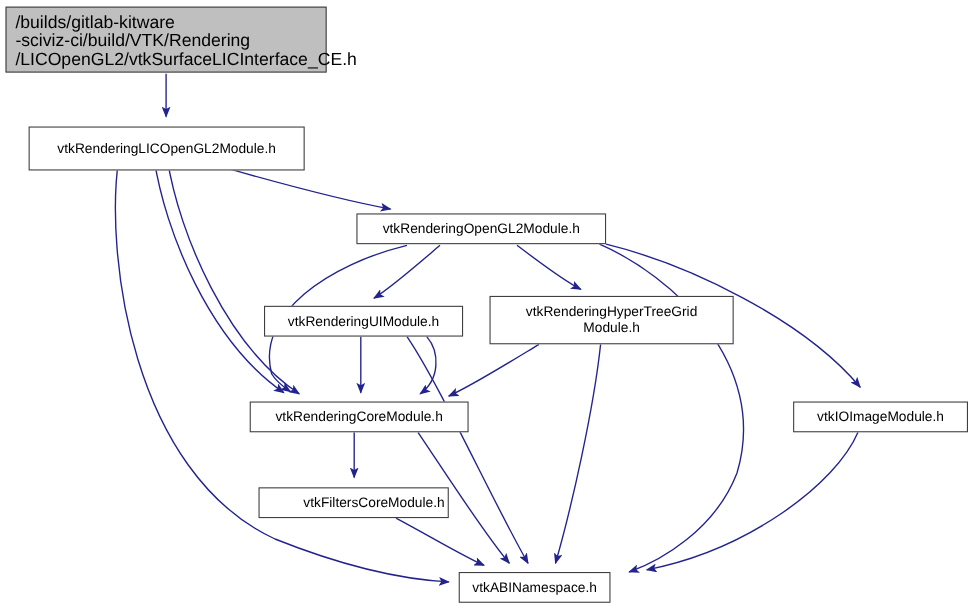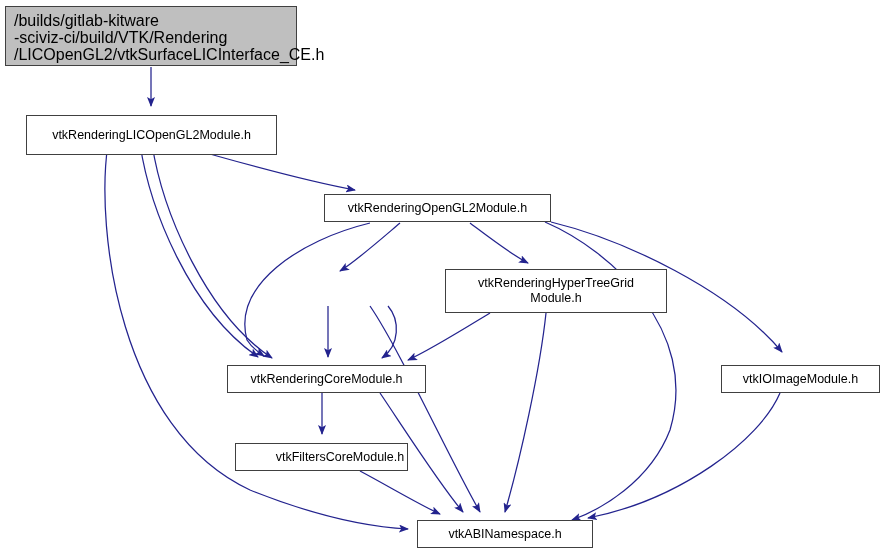--- a/index.html
+++ b/index.html
@@ -96,35 +96,38 @@
   </div>
 
   <div class="node" style="left: 26px; top: 115px; width: 251px; height: 40px;">
     <span class="node-label">vtkRenderingLICOpenGL2Module.h</span>
   </div>
 
   <div class="node" style="left: 324px; top: 194px; width: 227px; height: 28px; align-items: center;">
     <span class="node-label">vtkRenderingOpenGL2Module.h</span>
   </div>
 
+  <div class="node" style="left: 240px; top: 278px; width: 181px; height: 28px;">
+    <span class="node-label">vtkRenderingUIModule.h</span>
+  </div>
 
   <div class="node" style="left: 445px; top: 269px; width: 222px; height: 44px;">
     <span class="node-label">vtkRenderingHyperTreeGrid
 Module.h</span>
   </div>
 
   <div class="node" style="left: 227px; top: 365px; width: 199px; height: 28px;">
     <span class="node-label">vtkRenderingCoreModule.h</span>
   </div>
 
   <div class="node" style="left: 235px; top: 443px; width: 173px; height: 28px; padding-left: 37px;">
     <span class="node-label">vtkFiltersCoreModule.h</span>
   </div>
 
   <div class="node" style="left: 721px; top: 365px; width: 159px; height: 28px;">
     <span class="node-label">vtkIOImageModule.h</span>
   </div>
 
-  <div class="node" style="left: 417px; top: 520px; width: 176px; height: 28px;">
+  <div class="node" style="left: 417px; top: 520px; width: 138px; height: 28px;">
     <span class="node-label">vtkABINamespace.h</span>
   </div>
 
 </div>
 
 </body></html>

